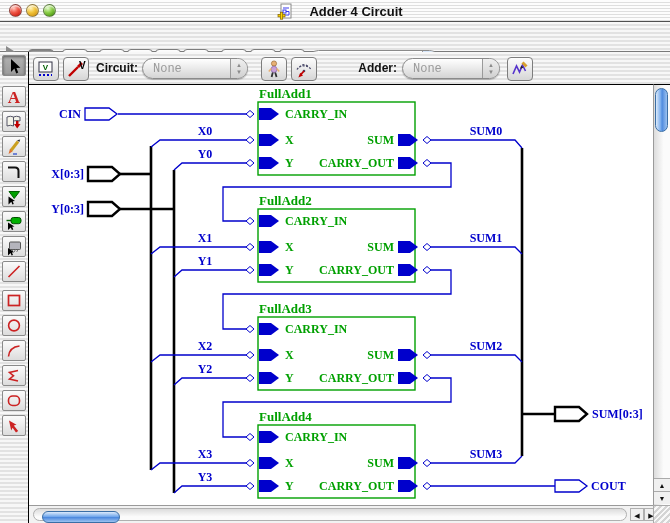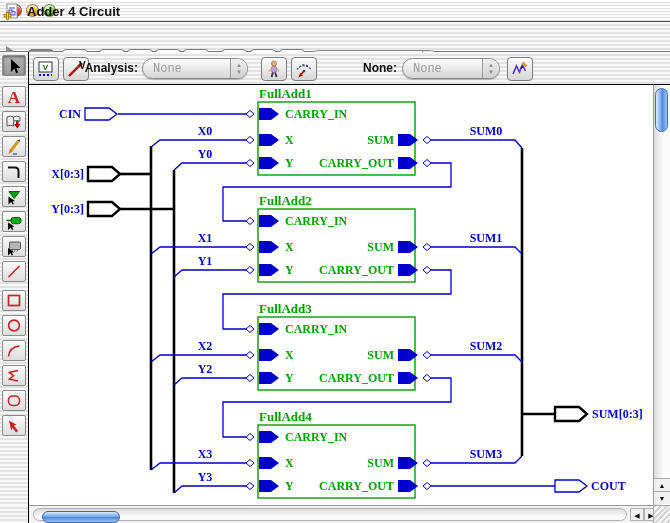--- a/index.html
+++ b/index.html
@@ -10,22 +10,22 @@
 
   
   #titlebar { position:absolute; left:0; top:0; width:670px; height:22px;
     background:repeating-linear-gradient(180deg,#fcfcfc 0 1.5px,#dedede 1.5px 3px);
     border-bottom:1px solid #4f4f4f; }
   .light { position:absolute; top:4px; width:13px; height:13px; border-radius:50%;
     border:1px solid rgba(80,80,80,.55); box-shadow:inset 0 1.5px 1.5px rgba(255,255,255,.75); }
   #light-close { left:9px;  background:radial-gradient(circle at 35% 30%, #ffc4ba 0%, #f05a4a 40%, #d3261a 75%, #8e1004 100%); }
   #light-min   { left:26px; background:radial-gradient(circle at 35% 30%, #fff2bc 0%, #f2c63e 40%, #d89e18 75%, #7e5d00 100%); }
   #light-zoom  { left:43px; background:radial-gradient(circle at 35% 30%, #e2f8cc 0%, #8ed04a 40%, #55a018 75%, #2a6a00 100%); }
-  #titlegroup { position:absolute; left:3px; right:0; top:0; height:22px;
-    display:flex; align-items:center; gap:8px; }
+  #titlegroup { position:absolute; left:10px; right:0; top:0; height:22px;
+    display:flex; align-items:center; justify-content:center; gap:16px; }
   #windowtitle { font-size:13px; font-weight:bold; color:#111; }
 
   
   #toolbar1 { position:absolute; left:0; top:22px; width:670px; height:30px; border-bottom:1px solid #7a7a7a; }
   .tbtn { position:absolute; top:27px; width:26px; height:22px; border:1px solid #7d7d7d; border-radius:4px;
     background:linear-gradient(180deg,#fdfdfd,#d6d6d6); display:flex; align-items:center; justify-content:center; }
   .tbtn.pressed { background:linear-gradient(180deg,#bdbdbd,#a3a3a3); box-shadow:inset 0 1px 3px rgba(0,0,0,.45); }
   .playwrap { position:absolute; left:6px; top:31px; width:16px; height:14px; }
   .playtri { width:0; height:0; border-top:7px solid transparent; border-bottom:7px solid transparent; border-left:11px solid #8b8b8b; }
   .dd { position:absolute; right:2px; bottom:2px; width:0; height:0;
@@ -192,21 +192,21 @@
     </svg>
   </div>
   <div class="tbtn2" style="left:63px">
     <svg width="20" height="20" viewBox="0 0 20 20">
       <line x1="3" y1="17" x2="12" y2="8" stroke="#c00000" stroke-width="2.4"></line>
       <polygon points="11,7 15,3 17,5 13,9" fill="#c00000"></polygon>
       <text x="13" y="10" font-size="10" font-weight="bold" fill="#000">V</text>
     </svg>
   </div>
 
-  <span class="lbl" style="left:83px; top:58px; width:55px; text-align:right;">Analysis:</span>
+  <span class="lbl" style="left:83px; top:58px; width:55px; text-align:right;">Circuit:</span>
   <div class="popup disabled" style="left:142px; top:58px; width:106px;">
     <span class="ptxt">None</span>
     <span class="parr">
       <span class="pa">▲</span>
       <span class="pa">▼</span>
     </span>
   </div>
 
   <div class="tbtn2" style="left:261px">
     <svg width="20" height="20" viewBox="0 0 20 20">
@@ -221,21 +221,21 @@
   <div class="tbtn2" style="left:291px">
     <svg width="20" height="20" viewBox="0 0 20 20">
       <path d="M5.5 8 A5.5 5.5 0 0 1 14.5 8" fill="none" stroke="#446" stroke-width="1.2" stroke-dasharray="2 1.4"></path>
       <path d="M3 10.5 A8.5 8.5 0 0 1 17 10.5" fill="none" stroke="#446" stroke-width="1.2" stroke-dasharray="2 1.4"></path>
       <circle cx="10" cy="12" r="1.3" fill="#446"></circle>
       <line x1="10" y1="12" x2="6.4" y2="16" stroke="#c00000" stroke-width="1.8"></line>
       <polygon points="4.4,18.4 9,16.4 6.2,13.8" fill="#c00000"></polygon>
     </svg>
   </div>
 
-  <span class="lbl" style="left:350px; top:58px; width:47px; text-align:right;">None:</span>
+  <span class="lbl" style="left:350px; top:58px; width:47px; text-align:right;">Adder:</span>
   <div class="popup disabled" style="left:402px; top:58px; width:98px;">
     <span class="ptxt">None</span>
     <span class="parr">
       <span class="pa">▲</span>
       <span class="pa">▼</span>
     </span>
   </div>
 
   <div class="tbtn2" style="left:507px">
     <svg width="20" height="20" viewBox="0 0 20 20">

